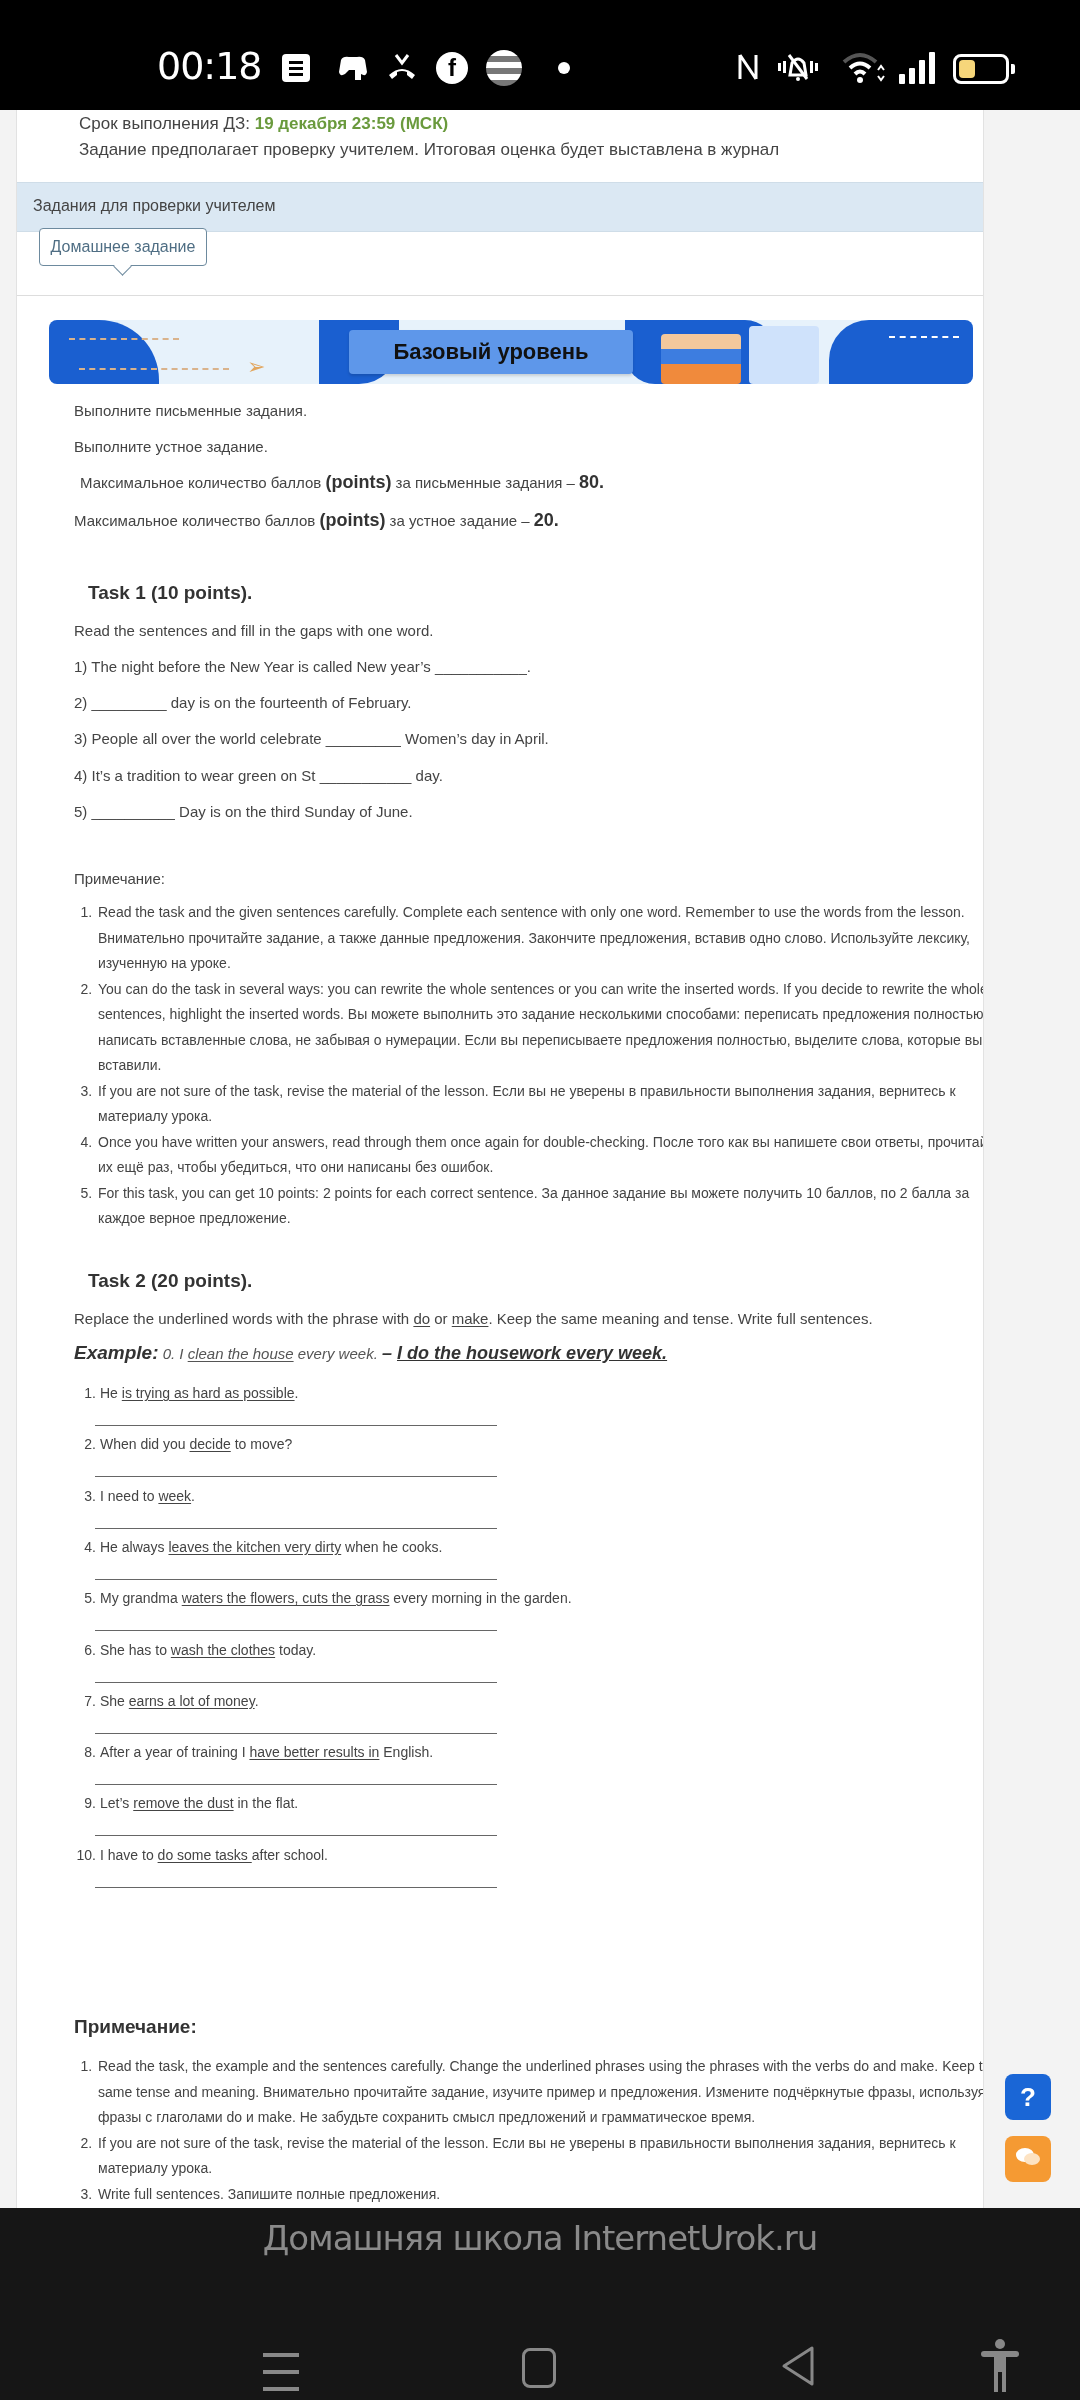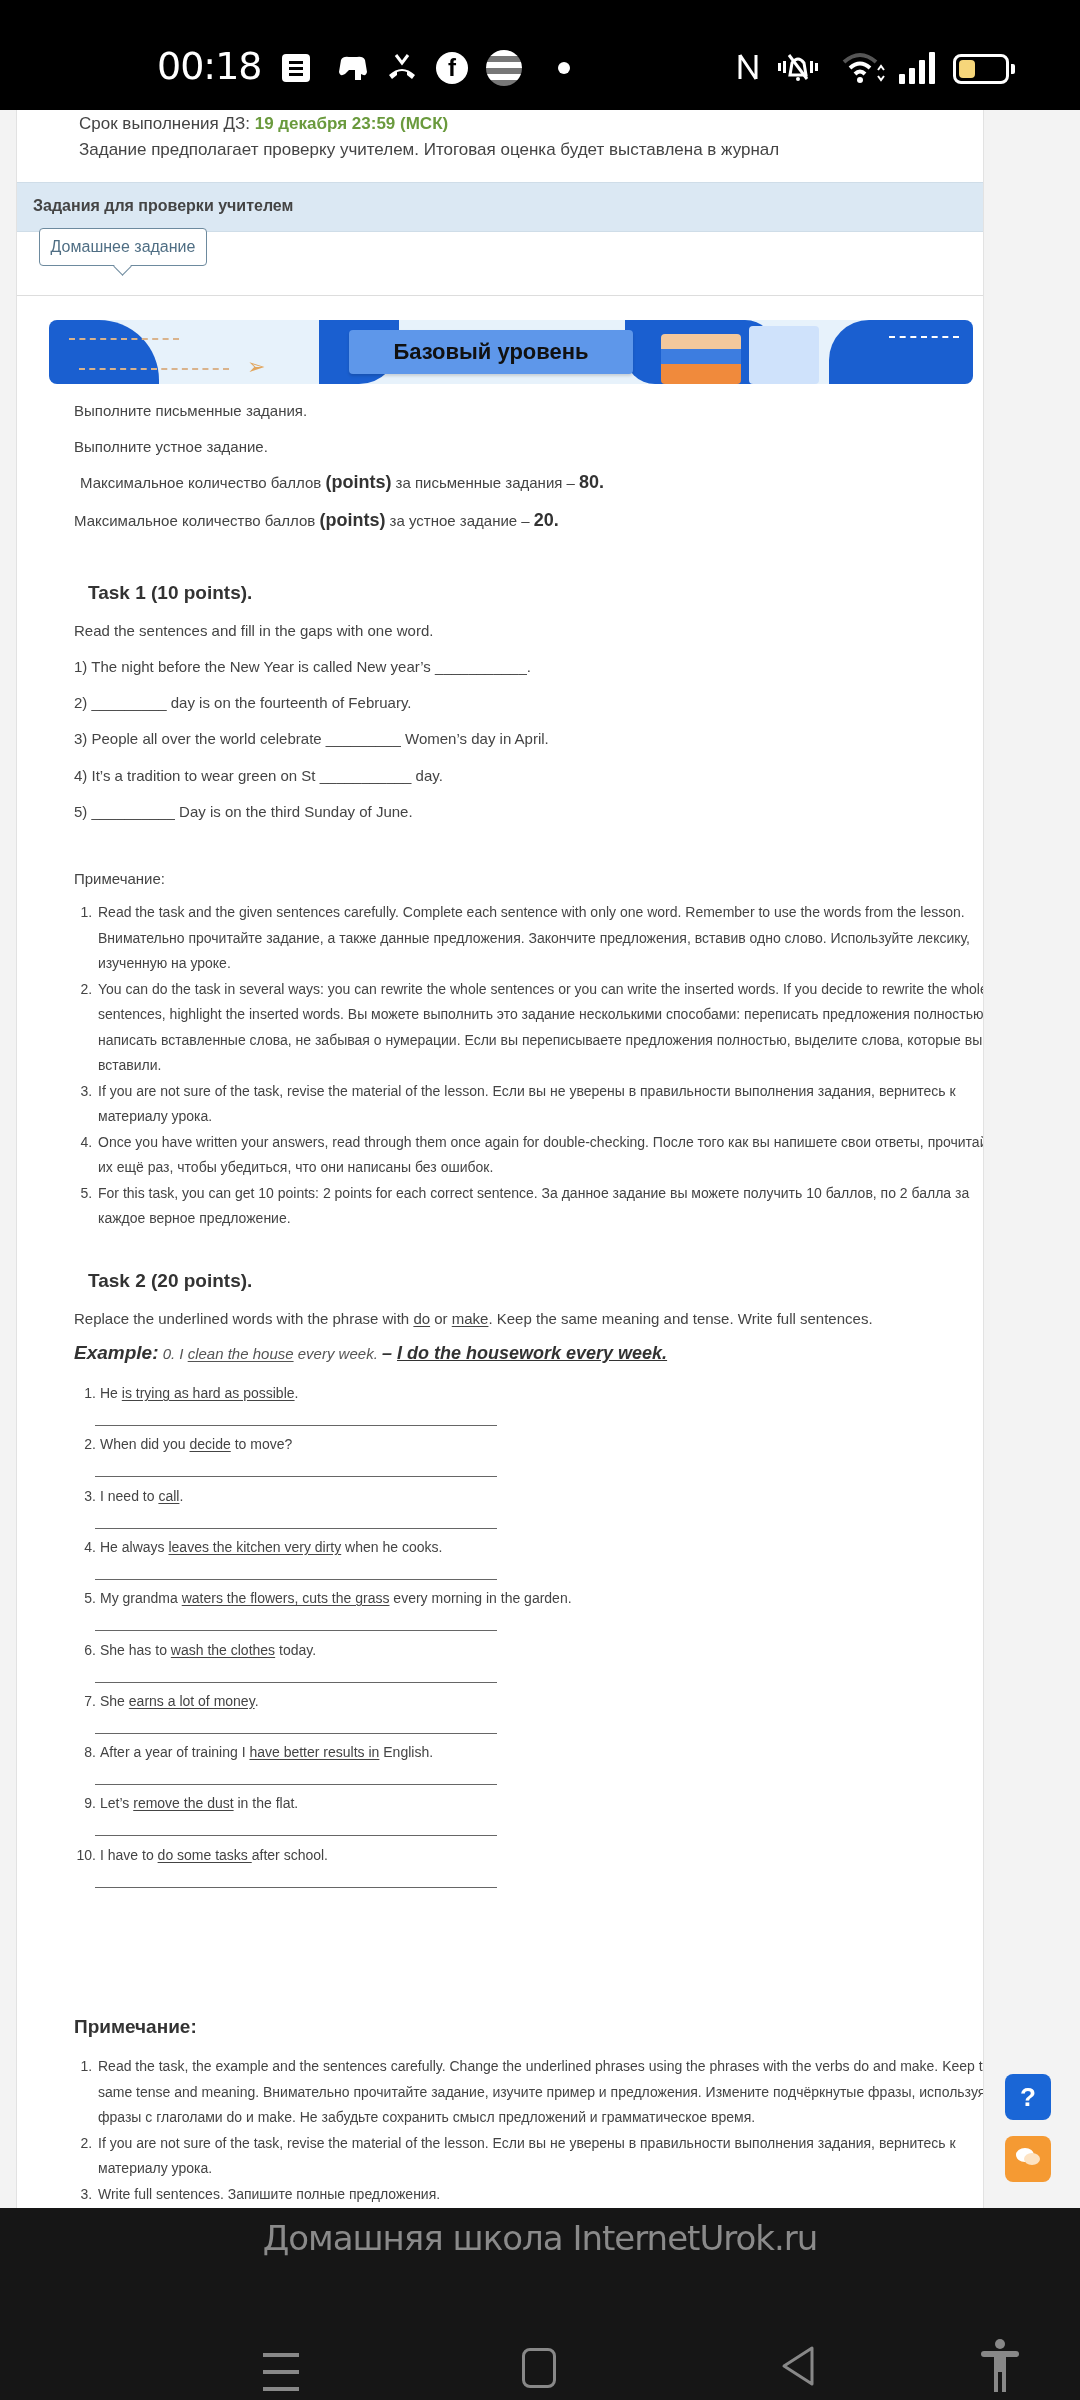--- a/index.html
+++ b/index.html
@@ -28,21 +28,21 @@
 
   
   .page { position: absolute; top: 110px; left: 0; width: 1080px; height: 2098px; background: #f3f3f3; }
   .card { position: absolute; left: 16px; top: 0; width: 968px; height: 2098px; background: #fff; border-left: 1px solid #e2e2e2; border-right: 1px solid #e2e2e2; overflow: hidden; }
 
   .deadline { position: absolute; left: 62px; top: 4px; font-size: 17px; color: #444; }
   .deadline .date { color: #6a9a3d; font-weight: bold; }
   .review-note { position: absolute; left: 62px; top: 30px; font-size: 17px; color: #444; }
 
   .section-bar { position: absolute; left: 0; top: 72px; width: 100%; height: 50px; background: #dbe8f3; border-top: 1px solid #cfdde8; border-bottom: 1px solid #cfdde8; }
-  .section-bar span { position: absolute; left: 16px; top: 14px; font-size: 16px; color: #444; font-weight: bold; }
+  .section-bar span { position: absolute; left: 16px; top: 14px; font-size: 16px; color: #444; }
 
   .tab-wrap { position: absolute; left: 0; top: 122px; width: 100%; height: 64px; border-bottom: 1px solid #ddd; }
   .tab-btn { position: absolute; left: 22px; top: 118px; width: 168px; height: 38px; border: 1px solid #6d8a9e; border-radius: 4px; background: #fff; color: #4f6e84; font-size: 16px; display: flex; align-items: center; justify-content: center; }
   .tab-btn::after { content: ""; position: absolute; left: 76px; bottom: -8px; width: 12px; height: 12px; background: #fff; border-right: 1px solid #6d8a9e; border-bottom: 1px solid #6d8a9e; transform: rotate(45deg); }
 
   
   .banner { position: absolute; left: 57px; top: 210px; width: 924px; height: 64px; border-radius: 8px; overflow: hidden; background: #e7f2fb; }
   .banner .blob { position: absolute; background: #1a5fd0; }
   .banner .b1 { left: 0; top: 0; width: 110px; height: 64px; border-radius: 0 60px 0 0; }
   .banner .b3 { left: 270px; top: 0; width: 80px; height: 64px; border-radius: 0 0 40px 0; }
@@ -220,21 +220,21 @@
 
     <div class="example" style="top:1232px;">
       <span class="ex-label">Example:</span><span class="ex-q"> 0. I </span><span class="ex-q"><u>clean the house</u></span><span class="ex-q"> every week. </span><span class="ex-label" style="font-size:18px">– </span><span class="ex-a">I do the housework every week.</span>
     </div>
 
     <div id="t2-list">
         <div class="t2-item" style="left: 57px; top: 1275px;"><span class="num">1.</span><span>He </span><u>is trying as hard as possible</u><span>.</span></div>
         <div class="answer-line" style="top: 1315px;"></div>
         <div class="t2-item" style="left: 57px; top: 1326px;"><span class="num">2.</span><span>When did you </span><u>decide</u><span> to move?</span></div>
         <div class="answer-line" style="top: 1366px;"></div>
-        <div class="t2-item" style="left: 57px; top: 1378px;"><span class="num">3.</span><span>I need to </span><u>call</u><span>.</span></div>
+        <div class="t2-item" style="left: 57px; top: 1378px;"><span class="num">3.</span><span>I need to </span><u>week</u><span>.</span></div>
         <div class="answer-line" style="top: 1418px;"></div>
         <div class="t2-item" style="left: 57px; top: 1429px;"><span class="num">4.</span><span>He always </span><u>leaves the kitchen very dirty</u><span> when he cooks.</span></div>
         <div class="answer-line" style="top: 1469px;"></div>
         <div class="t2-item" style="left: 57px; top: 1480px;"><span class="num">5.</span><span>My grandma </span><u>waters the flowers, cuts the grass</u><span> every morning in the garden.</span></div>
         <div class="answer-line" style="top: 1520px;"></div>
         <div class="t2-item" style="left: 57px; top: 1532px;"><span class="num">6.</span><span>She has to </span><u>wash the clothes</u><span> today.</span></div>
         <div class="answer-line" style="top: 1572px;"></div>
         <div class="t2-item" style="left: 57px; top: 1583px;"><span class="num">7.</span><span>She </span><u>earns a lot of money</u><span>.</span></div>
         <div class="answer-line" style="top: 1623px;"></div>
         <div class="t2-item" style="left: 57px; top: 1634px;"><span class="num">8.</span><span>After a year of training I </span><u>have better results in</u><span> English.</span></div>

